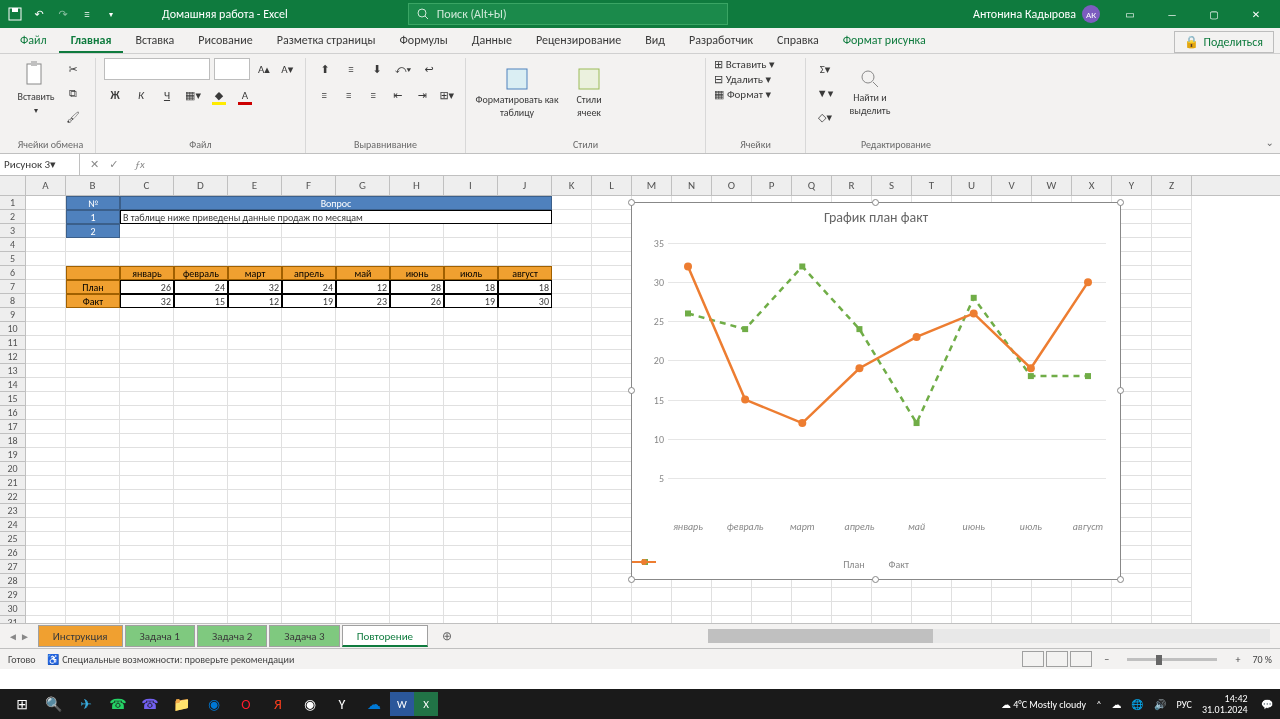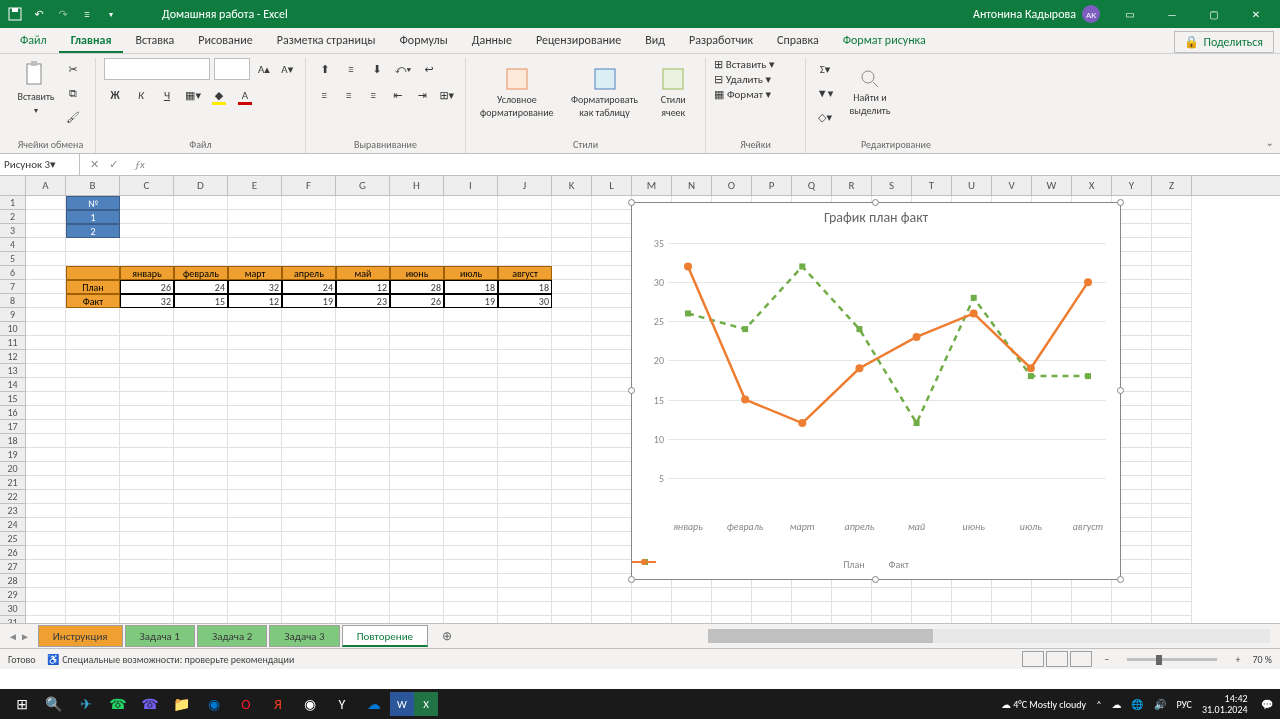--- a/index.html
+++ b/index.html
@@ -86,20 +86,27 @@
           <rect x="1" y="1" width="12" height="12" fill="none" stroke="#fff"></rect>
           <rect x="4" y="1" width="6" height="4" fill="#fff"></rect>
         </svg>
       </span>
     <span>↶</span>
     <span style="opacity:.5">↷</span>
     <span>≡</span>
     <span style="font-size:8px">▾</span>
   </div>
   <div class="title">Домашняя работа  -  Excel</div>
+  <div class="search">
+    <svg width="12" height="12" viewBox="0 0 12 12">
+        <circle cx="5" cy="5" r="4" fill="none" stroke="#cfe9d9"></circle>
+        <line x1="8" y1="8" x2="11" y2="11" stroke="#cfe9d9"></line>
+      </svg>
+    <span>Поиск (Alt+Ы)</span>
+  </div>
   <div class="user">
     <span>Антонина Кадырова</span>
     <span class="avatar">АК</span>
   </div>
   <div class="winctl">
     <span>▭</span>
     <span>—</span>
     <span>▢</span>
     <span>✕</span>
   </div>
@@ -176,26 +183,20 @@
         <div class="btn">≡</div>
         <div class="btn">≡</div>
         <div class="btn">⇤</div>
         <div class="btn">⇥</div>
         <div class="btn">⊞▾</div>
       </div>
     <div class="label">Выравнивание</div>
   </div>
   <div class="group" style="width:240px">
     <div class="row" style="height:70px">
-      <div class="big" style="width:90px">
-          <svg width="24" height="24">
-            <rect x="2" y="2" width="20" height="20" fill="#fdeada" stroke="#e89060"></rect>
-          </svg>
-          <span>Условное форматирование</span>
-        </div>
       <div class="big" style="width:86px">
           <svg width="24" height="24">
             <rect x="2" y="2" width="20" height="20" fill="#daeef3" stroke="#4f81bd"></rect>
           </svg>
           <span>Форматировать как таблицу</span>
         </div>
       <div class="big" style="width:50px">
           <svg width="24" height="24">
             <rect x="2" y="2" width="20" height="20" fill="#ebf1de" stroke="#9bbb59"></rect>
           </svg>
@@ -300,21 +301,23 @@
       <div class="rh">25</div>
       <div class="rh">26</div>
       <div class="rh">27</div>
       <div class="rh">28</div>
       <div class="rh">29</div>
       <div class="rh">30</div>
       <div class="rh">31</div>
     </div>
   <div class="cells">
       <div class="cell hdr-b" style="left: 40px; top: 0px; width: 54px; height: 14px;">№</div>
+      <div class="cell hdr-q" style="left: 94px; top: 0px; width: 432px; height: 14px;">Вопрос</div>
       <div class="cell num-b" style="left: 40px; top: 14px; width: 54px; height: 14px;">1</div>
+      <div class="cell qtext" style="left: 94px; top: 14px; width: 432px; height: 14px;">В таблице ниже приведены  данные продаж по месяцам</div>
       <div class="cell num-b" style="left: 40px; top: 28px; width: 54px; height: 14px;">2</div>
       <div class="cell month" style="left: 94px; top: 70px; width: 54px; height: 14px;">январь</div>
       <div class="cell month" style="left: 148px; top: 70px; width: 54px; height: 14px;">февраль</div>
       <div class="cell month" style="left: 202px; top: 70px; width: 54px; height: 14px;">март</div>
       <div class="cell month" style="left: 256px; top: 70px; width: 54px; height: 14px;">апрель</div>
       <div class="cell month" style="left: 310px; top: 70px; width: 54px; height: 14px;">май</div>
       <div class="cell month" style="left: 364px; top: 70px; width: 54px; height: 14px;">июнь</div>
       <div class="cell month" style="left: 418px; top: 70px; width: 54px; height: 14px;">июль</div>
       <div class="cell month" style="left: 472px; top: 70px; width: 54px; height: 14px;">август</div>
       <div class="cell rowlbl" style="left: 40px; top: 84px; width: 54px; height: 14px;">План</div>

